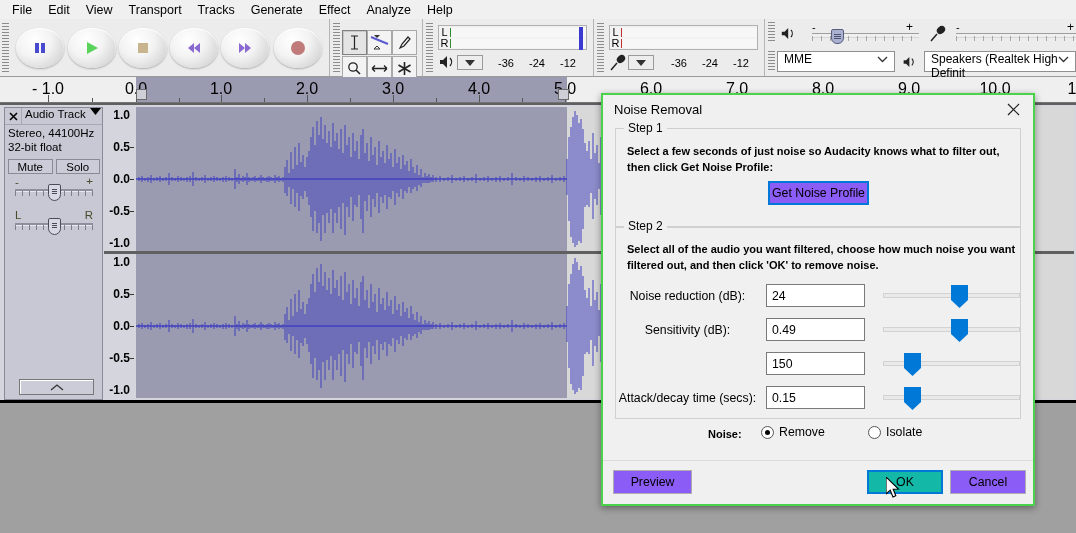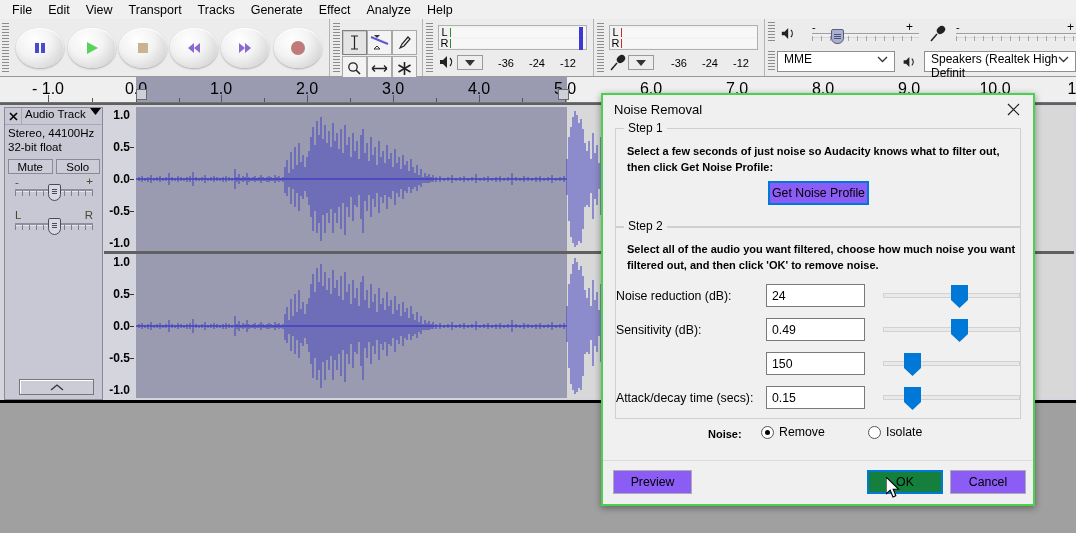--- a/index.html
+++ b/index.html
@@ -111,22 +111,22 @@
   
   .dialog{position:absolute;left:601px;top:93px;width:434px;height:413px;background:#f0f0f0;border:2px solid #4ad24a;box-sizing:border-box;box-shadow:0 2px 7px rgba(0,0,0,.4);}
   .dlg-title{position:absolute;left:0;top:0;width:348px;height:28px;display:flex;align-items:center;}
   .dlg-title span{padding-left:11px;font-size:13px;}
   .dlg-close{position:absolute;right:0;top:0;width:40px;height:28px;display:flex;align-items:center;justify-content:center;}
   .group{position:absolute;border:1px solid #d0d0d0;box-sizing:border-box;}
   .group-lbl{position:absolute;top:-8px;left:8px;background:#f0f0f0;padding:0 4px;font-size:12px;}
   .dtxt{position:absolute;font-size:11px;line-height:16px;font-weight:bold;}
   .dbtn{position:absolute;background:#8b5cf6;border:1px solid #adadad;box-sizing:border-box;display:flex;align-items:center;justify-content:center;font-size:12.3px;}
   .dbtn.focus{border:2px solid #0078d7;}
-  .dbtn.def{background:#15803d;border:2px solid #0078d7;}
-  .param-lbl{position:absolute;font-size:12.3px;text-align:left;}
+  .dbtn.def{background:#14b8a6;border:2px solid #0078d7;}
+  .param-lbl{position:absolute;font-size:12.3px;text-align:center;}
   .param-in{position:absolute;height:23px;background:#fff;border:1px solid #7a7a7a;box-sizing:border-box;
             display:flex;align-items:center;padding-left:5px;font-size:12.3px;}
   .dslider{position:absolute;height:20px;}
   .dsl-line{position:absolute;top:8px;left:0;right:0;height:5px;background:#e9e9e9;border:1px solid #d2d2d2;box-sizing:border-box;}
   .dsl-thumb{position:absolute;top:0;width:17px;height:23px;background:#0078d7;
              clip-path:polygon(0 0,100% 0,100% 65%,50% 100%,0 65%);}
   .radio{position:absolute;display:flex;align-items:center;font-size:12.3px;}
   .rd{width:13px;height:13px;border:1px solid #555;border-radius:50%;background:#fff;margin-right:5px;position:relative;box-sizing:border-box;}
   .rd.on:after{content:"";position:absolute;left:3px;top:3px;width:5px;height:5px;border-radius:50%;background:#000;}
   .dlg-foot{position:absolute;left:0;bottom:0;width:430px;height:44px;background:#f0f0f0;border-top:1px solid #dcdcdc;box-sizing:border-box;}

